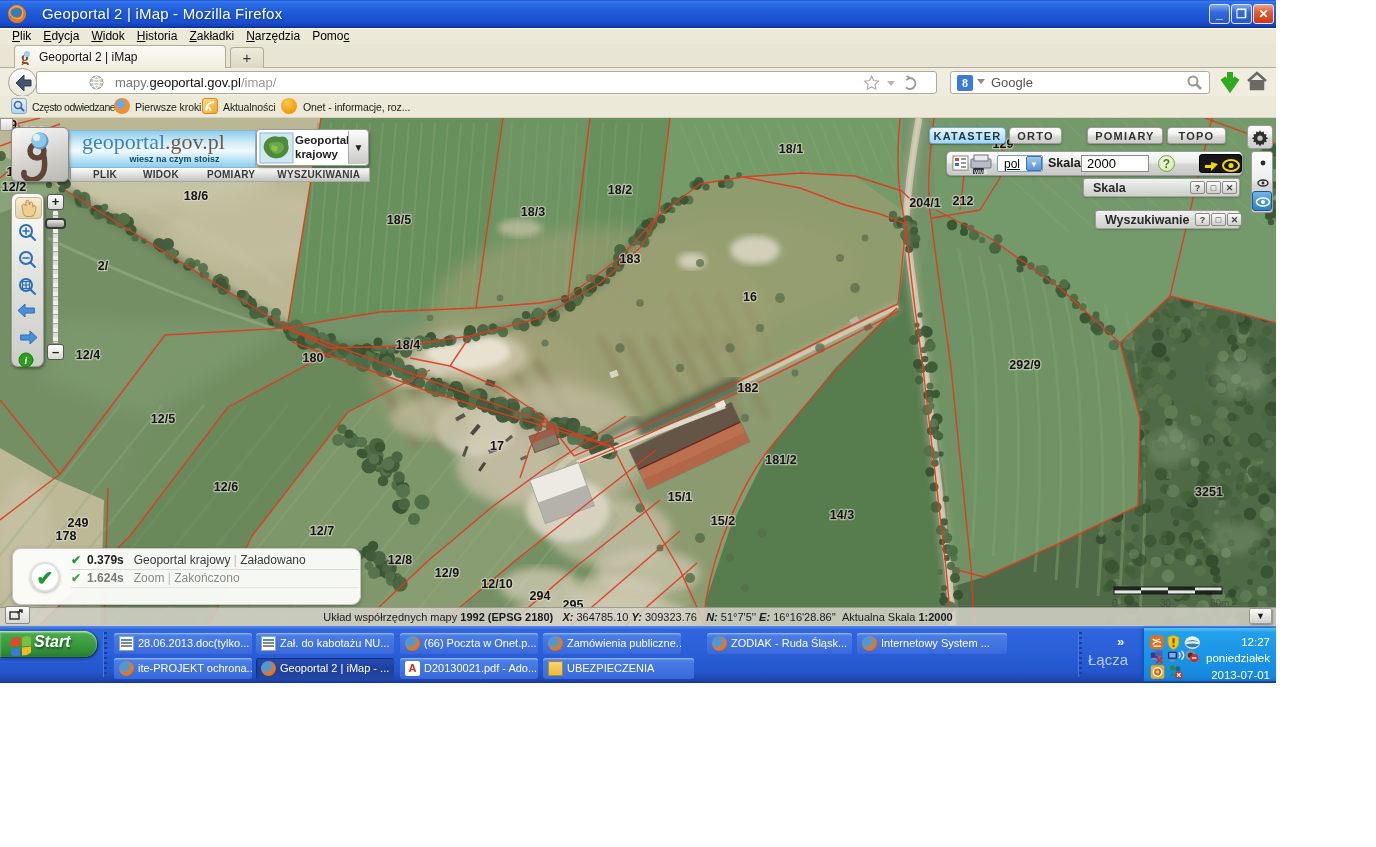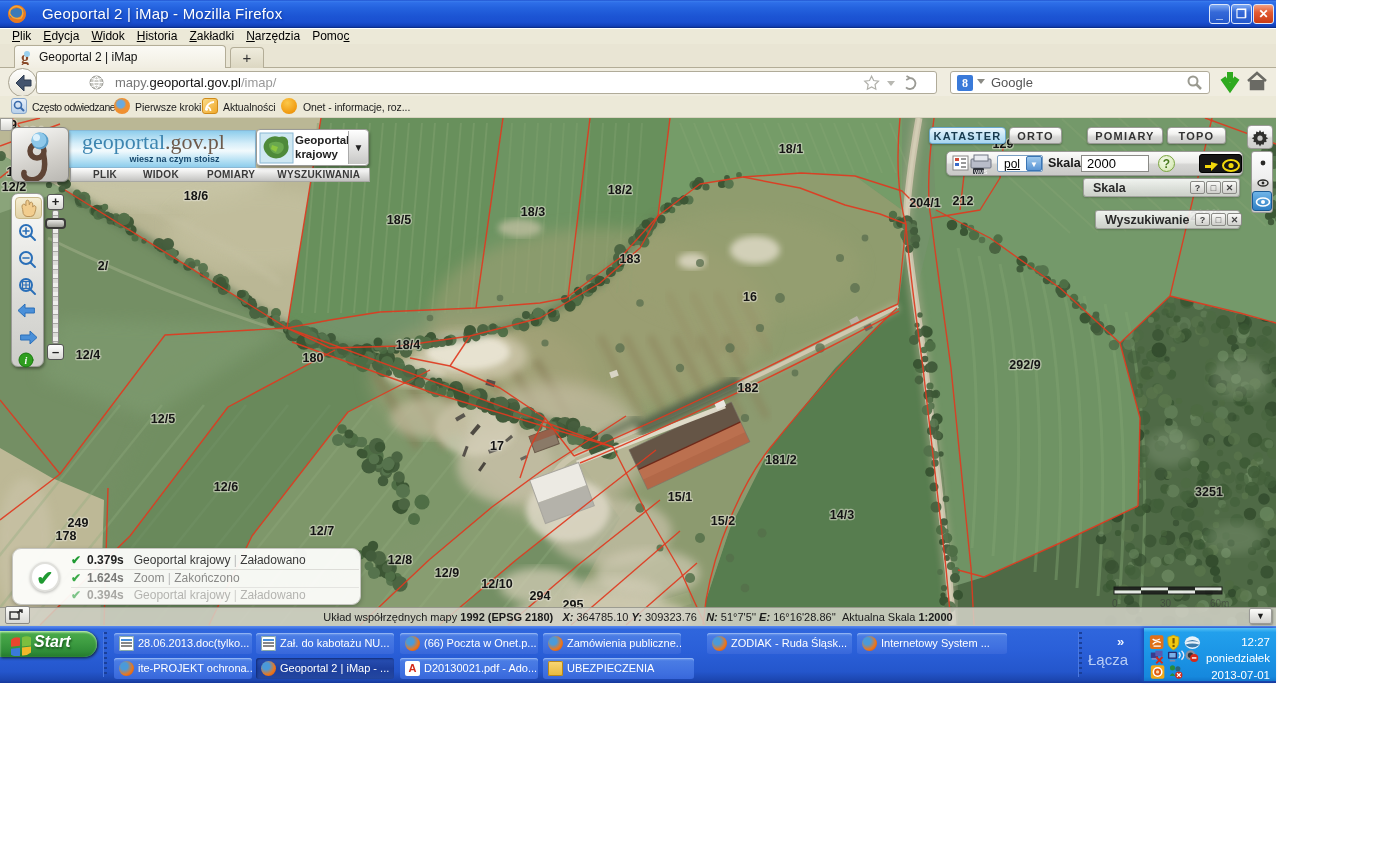--- a/index.html
+++ b/index.html
@@ -1647,21 +1647,20 @@
   <span style="margin-left:9px;">Wyszukiwanie</span>
   <div class="fbtn" style="left:99px;">?</div><div class="fbtn" style="left:115px;">□</div><div class="fbtn" style="left:131px;">✕</div>
 </div>
 
 <div id="statpanel">
   <div id="bigchk">✔</div>
   <div class="row" style="top:2px;color:#3a3a3a;"><span class="chk" style="color:#1f9a32;">✔</span><b style="color:#222;">0.379s</b>&nbsp;&nbsp; Geoportal krajowy <span class="sep">|</span> Załadowano</div>
   <div style="left:58px;top:19.5px;width:288px;height:1px;background:#ddddd8;"></div>
   <div class="row" style="top:20px;color:#8a8a88;"><span class="chk" style="color:#3aaa48;">✔</span><b style="color:#7a7a78;">1.624s</b>&nbsp;&nbsp; Zoom <span class="sep">|</span> Zakończono</div>
   <div style="left:58px;top:37.5px;width:288px;height:1px;background:#e4e4e0;"></div>
-  <div class="row" style="top:37px;color:#b4b4b0;"><span class="chk" style="color:#7ec488;">✔</span><b style="color:#a8a8a4;">0.394s</b>&nbsp;&nbsp; Geoportal krajowy <span class="sep" style="color:#d0d0cc;">|</span> Załadowano</div>
 </div>
 
 <div id="mstatus">Układ współrzędnych mapy <b>1992 (EPSG 2180)</b> &nbsp;&nbsp;<b><i>X:</i></b> 364785.10 <b><i>Y:</i></b> 309323.76 &nbsp;&nbsp;<b><i>N:</i></b> 51°7'5'' <b><i>E:</i></b> 16°16'28.86'' &nbsp;Aktualna Skala <b>1:2000</b></div>
 <div id="expbtn"><svg width="23" height="16">
           <rect x="4" y="5" width="9" height="7" fill="none" stroke="#333" stroke-width="1.5"></rect>
           <path d="M11,6 l5,-3 m0,3 l0,-3 l-3,0" stroke="#333" stroke-width="1.5" fill="none"></path>
         </svg></div>
 <div id="scrolldn">▼</div>
 </div>
   <div id="taskbar">

